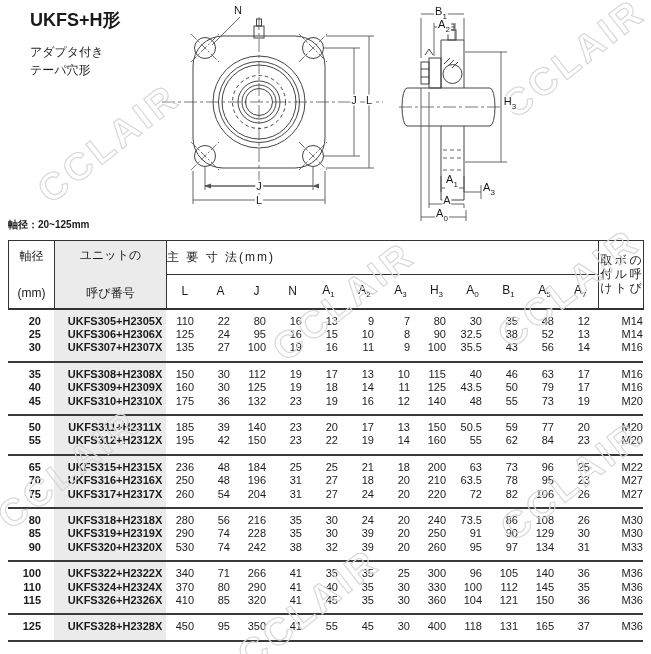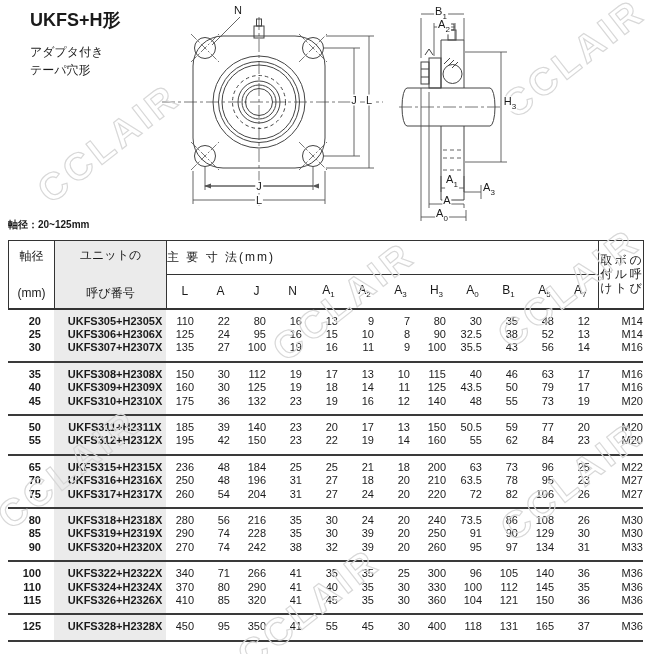--- a/index.html
+++ b/index.html
@@ -543,21 +543,21 @@
             <td class="dim">250</td>
             <td class="dim">91</td>
             <td class="dim">90</td>
             <td class="dim">129</td>
             <td class="dim">30</td>
             <td class="bolt">M30</td>
           </tr>
           <tr>
             <td class="shaft">90</td>
             <td class="unit">UKFS320+H2320X</td>
-            <td class="dim">270</td>
+            <td class="dim">530</td>
             <td class="dim">74</td>
             <td class="dim">242</td>
             <td class="dim">38</td>
             <td class="dim">32</td>
             <td class="dim">39</td>
             <td class="dim">20</td>
             <td class="dim">260</td>
             <td class="dim">95</td>
             <td class="dim">97</td>
             <td class="dim">134</td>

